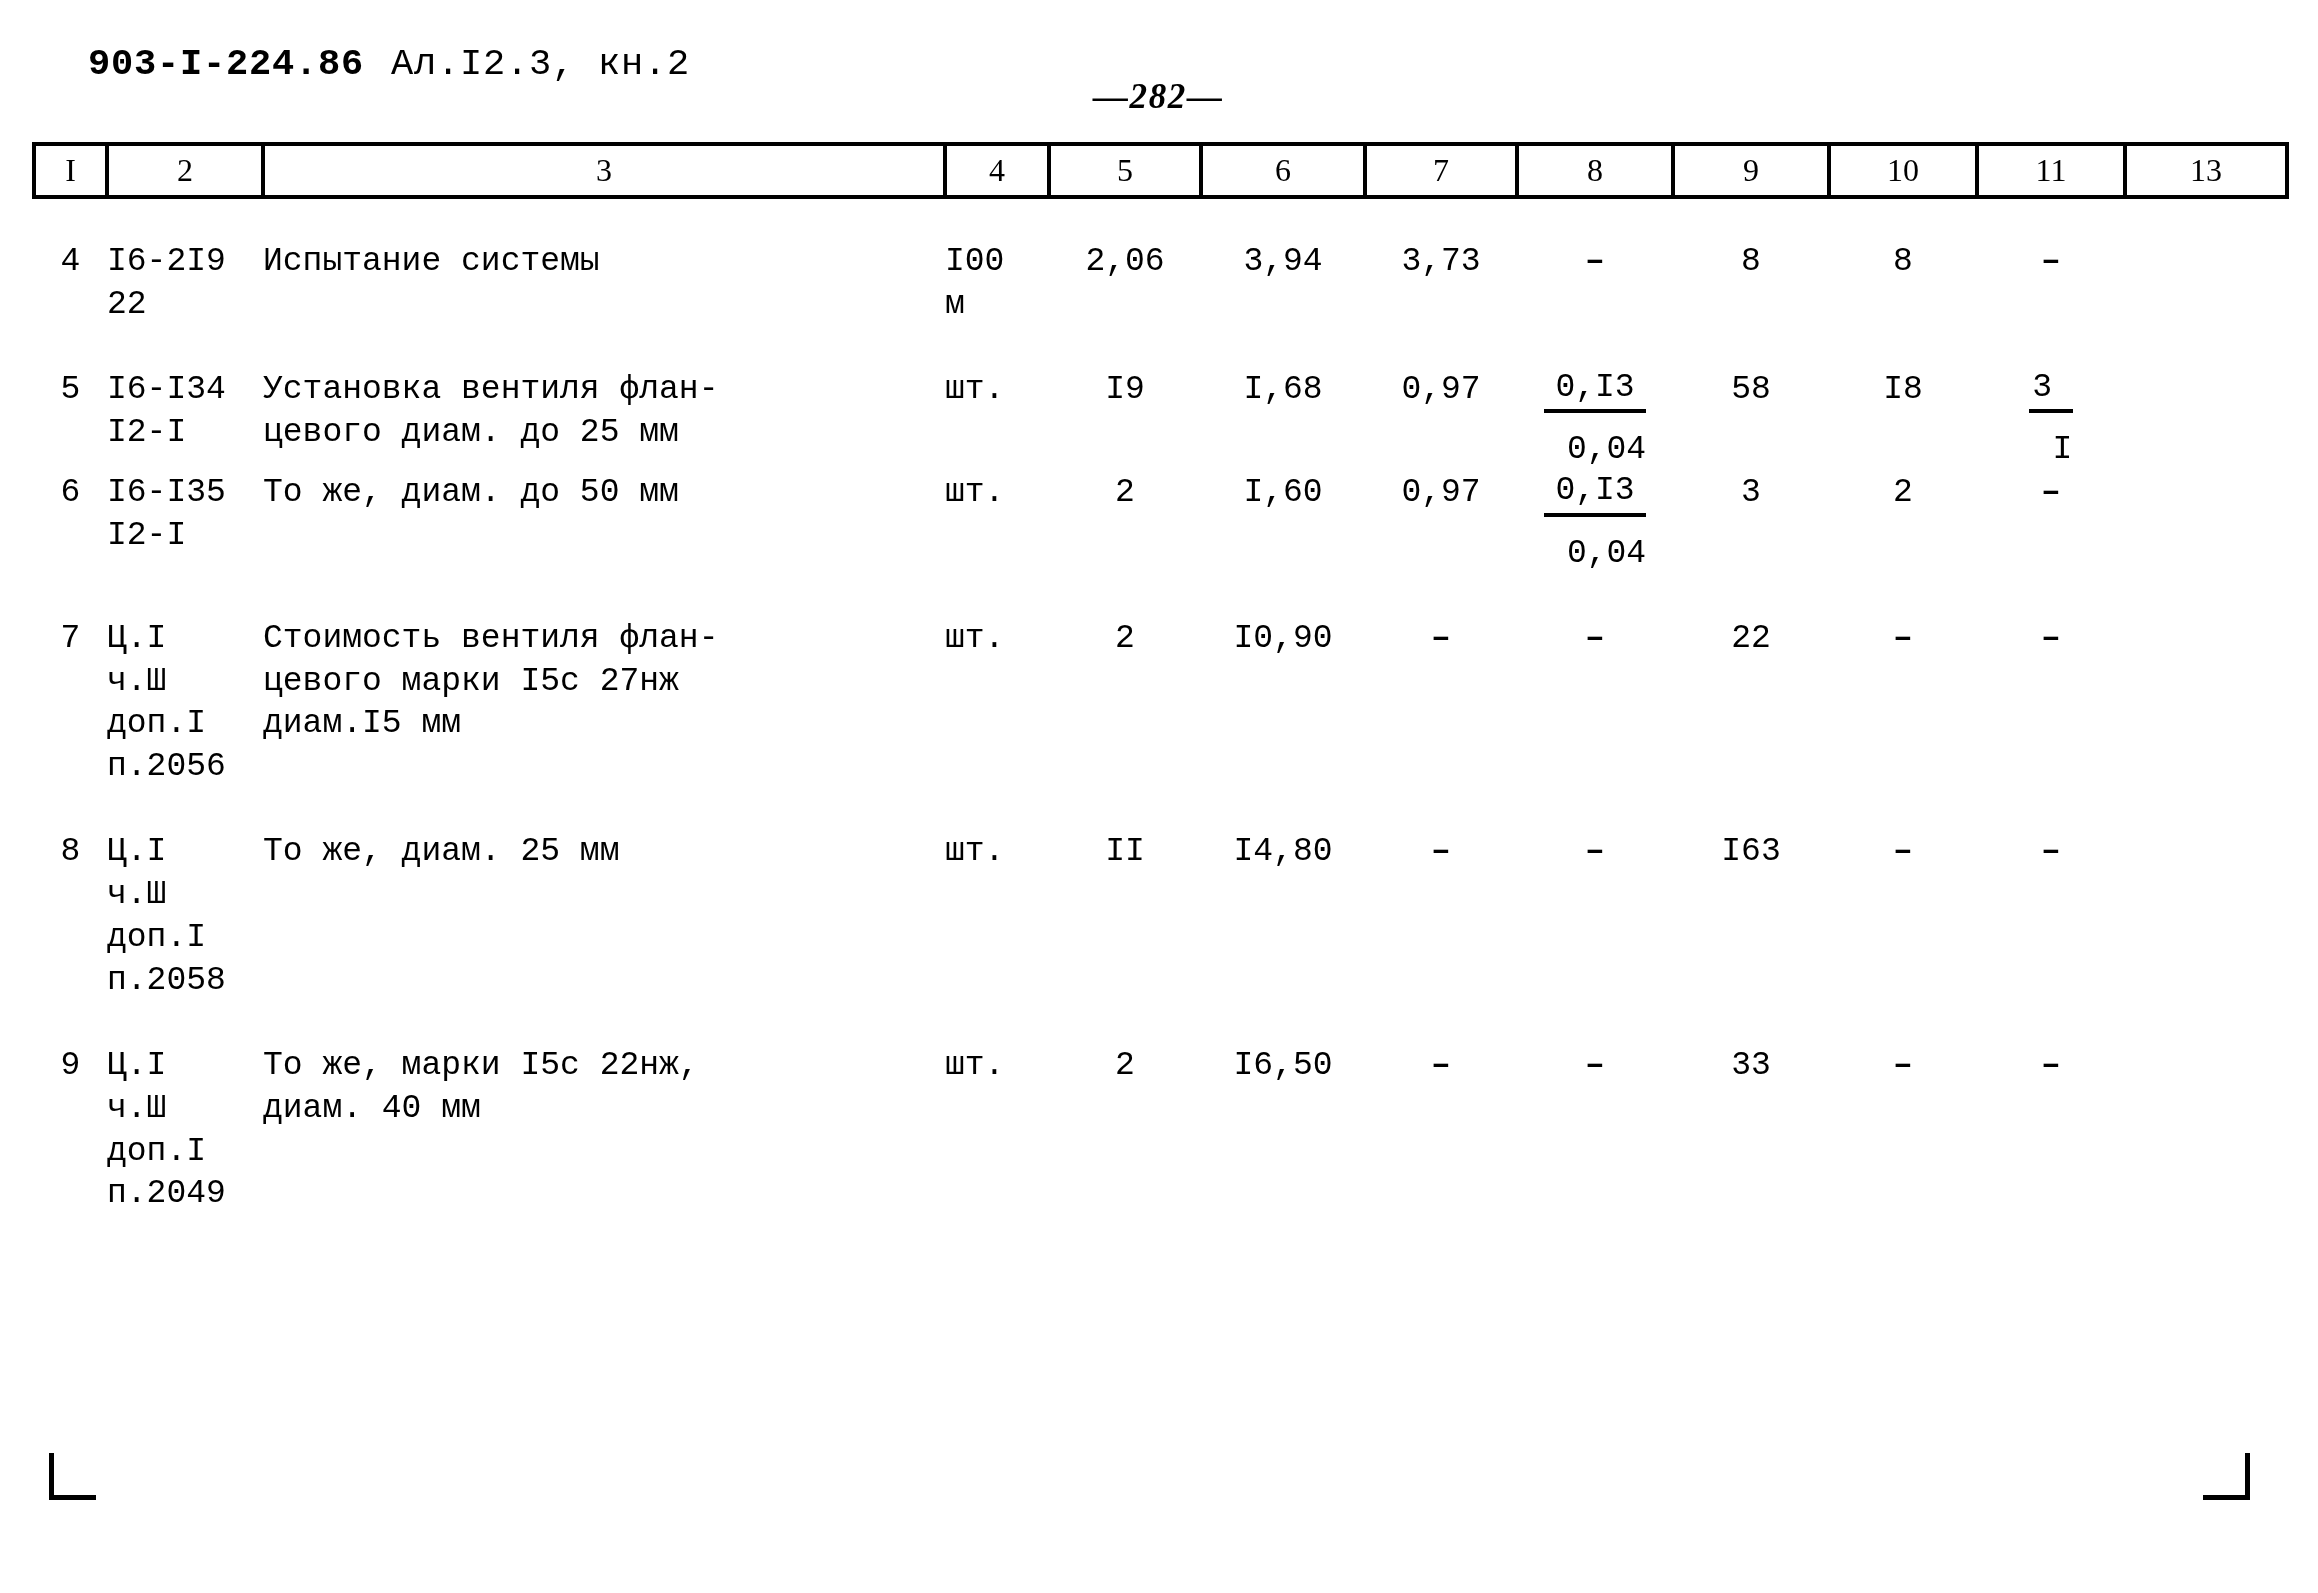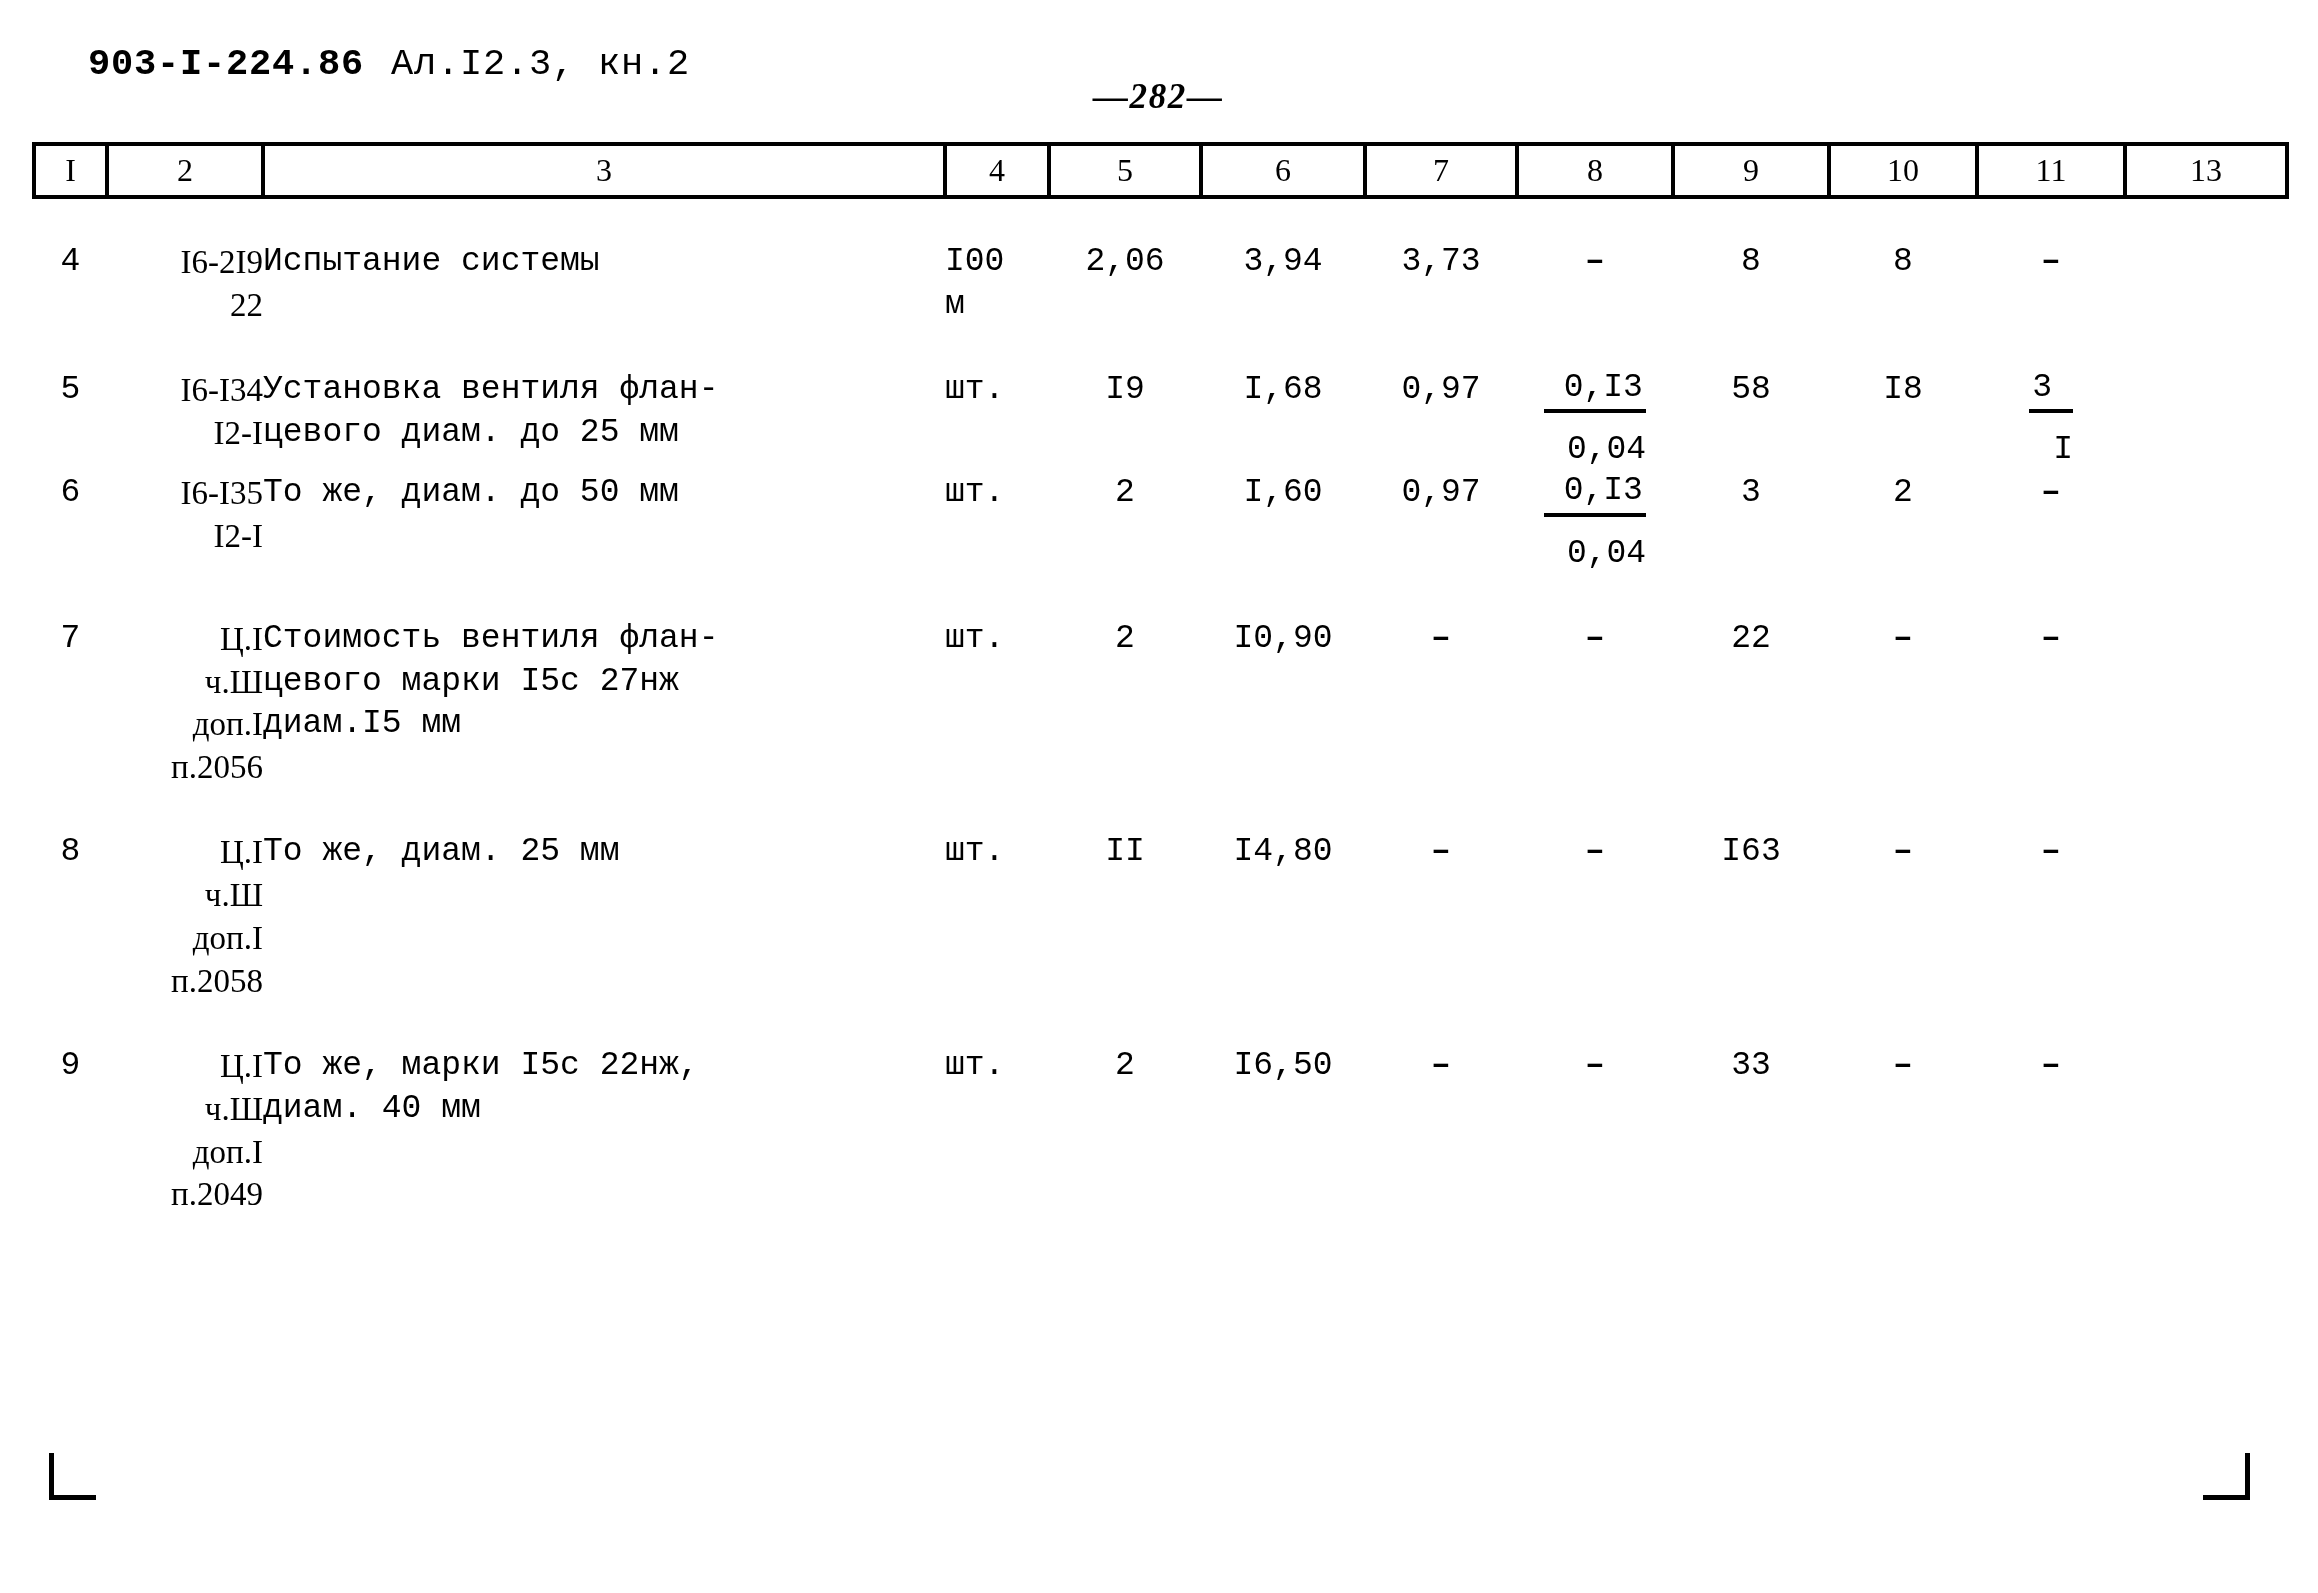--- a/index.html
+++ b/index.html
@@ -78,41 +78,41 @@
 
   #main-table tbody td {
     border: none;
     padding: 0;
     vertical-align: top;
     font-size: 33px;
     line-height: 1.30;
   }
 
   .cell-num      { text-align: center; padding-top: 4.8px; }
-  .cell-code     { text-align: right;   padding-left: 14.4px; padding-top: 4.8px; white-space: pre-line; font-family: Liberation Serif, serif; }
+  .cell-code     { text-align: left;   padding-left: 14.4px; padding-top: 4.8px; white-space: pre-line; }
   .cell-desc     { text-align: left;   padding-left: 14.4px; white-space: pre-line; }
   .cell-unit     { text-align: left;   padding-left: 11.2px; white-space: pre-line; }
   .cell-val      { text-align: center; }
 
   .row-4  .cell-desc, .row-4 .cell-unit { padding-top: 4.8px; }
   .row-5  .cell-desc { padding-top: 4.8px; }
   .row-6  .cell-desc { padding-top: 4.8px; }
   .row-7  .cell-desc { padding-top: 4.8px; }
   .row-9  .cell-desc { padding-top: 4.8px; }
   .row-10 .cell-desc { padding-top: 4.8px; }
 
   
   .va-0  { padding-top: 4.8px;   }
   .va-1  { padding-top: 49px;  }
   .va-2  { padding-top: 94px; }
 
   
   .fraction {
     display: inline-block;
-    text-align: right;
+    text-align: center;
     line-height: 1.18;
   }
   .fraction .num {
     display: block;
     border-bottom: 4px solid #000;
     padding: 0 3.2px 1.6px 3.2px;
   }
   .fraction .den {
     display: block;
     padding-top: 18px;

